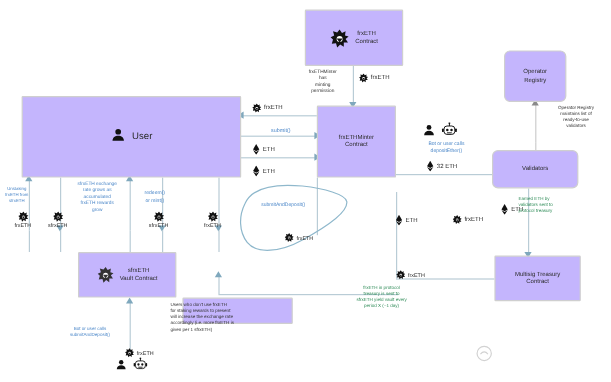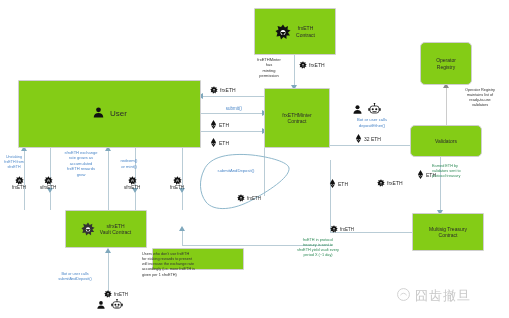--- a/index.html
+++ b/index.html
@@ -9,21 +9,21 @@
   }
   #canvas{
     position:relative;
     width:509px;height:318px;
     background:#ffffff;
     overflow:hidden;
   }
   
   .box{
     position:absolute;
-    background:#84cc16;
+    background:#c4b5fd;
     border:1px solid #cfcfcf;
     box-sizing:border-box;
     display:flex;
     align-items:center;
     justify-content:center;
     text-align:center;
     color:#2b2b2b;
     line-height:1.25;
     border-radius:1px;
   }
@@ -405,16 +405,15 @@
   <div class="txt blue c" style="left:47px;top:272px;font-size:3.8px;width:56px;">Bot or user calls
 submitAndDeposit()</div>
 
   <div class="wm" style="left:396px;top:287px;font-size:13px;">
     <span>
       <svg width="15" height="15" viewBox="0 0 24 24">
           <circle cx="12" cy="12" r="9.5" fill="none" stroke="#d2d2d2" stroke-width="1.6"></circle>
           <path d="M7 13 q5 -6 10 0" fill="none" stroke="#d2d2d2" stroke-width="1.5"></path>
         </svg>
     </span>
-    <span class="wmtxt">囧齿撤旦</span>
   </div>
 
 </div>
 
 </body></html>

